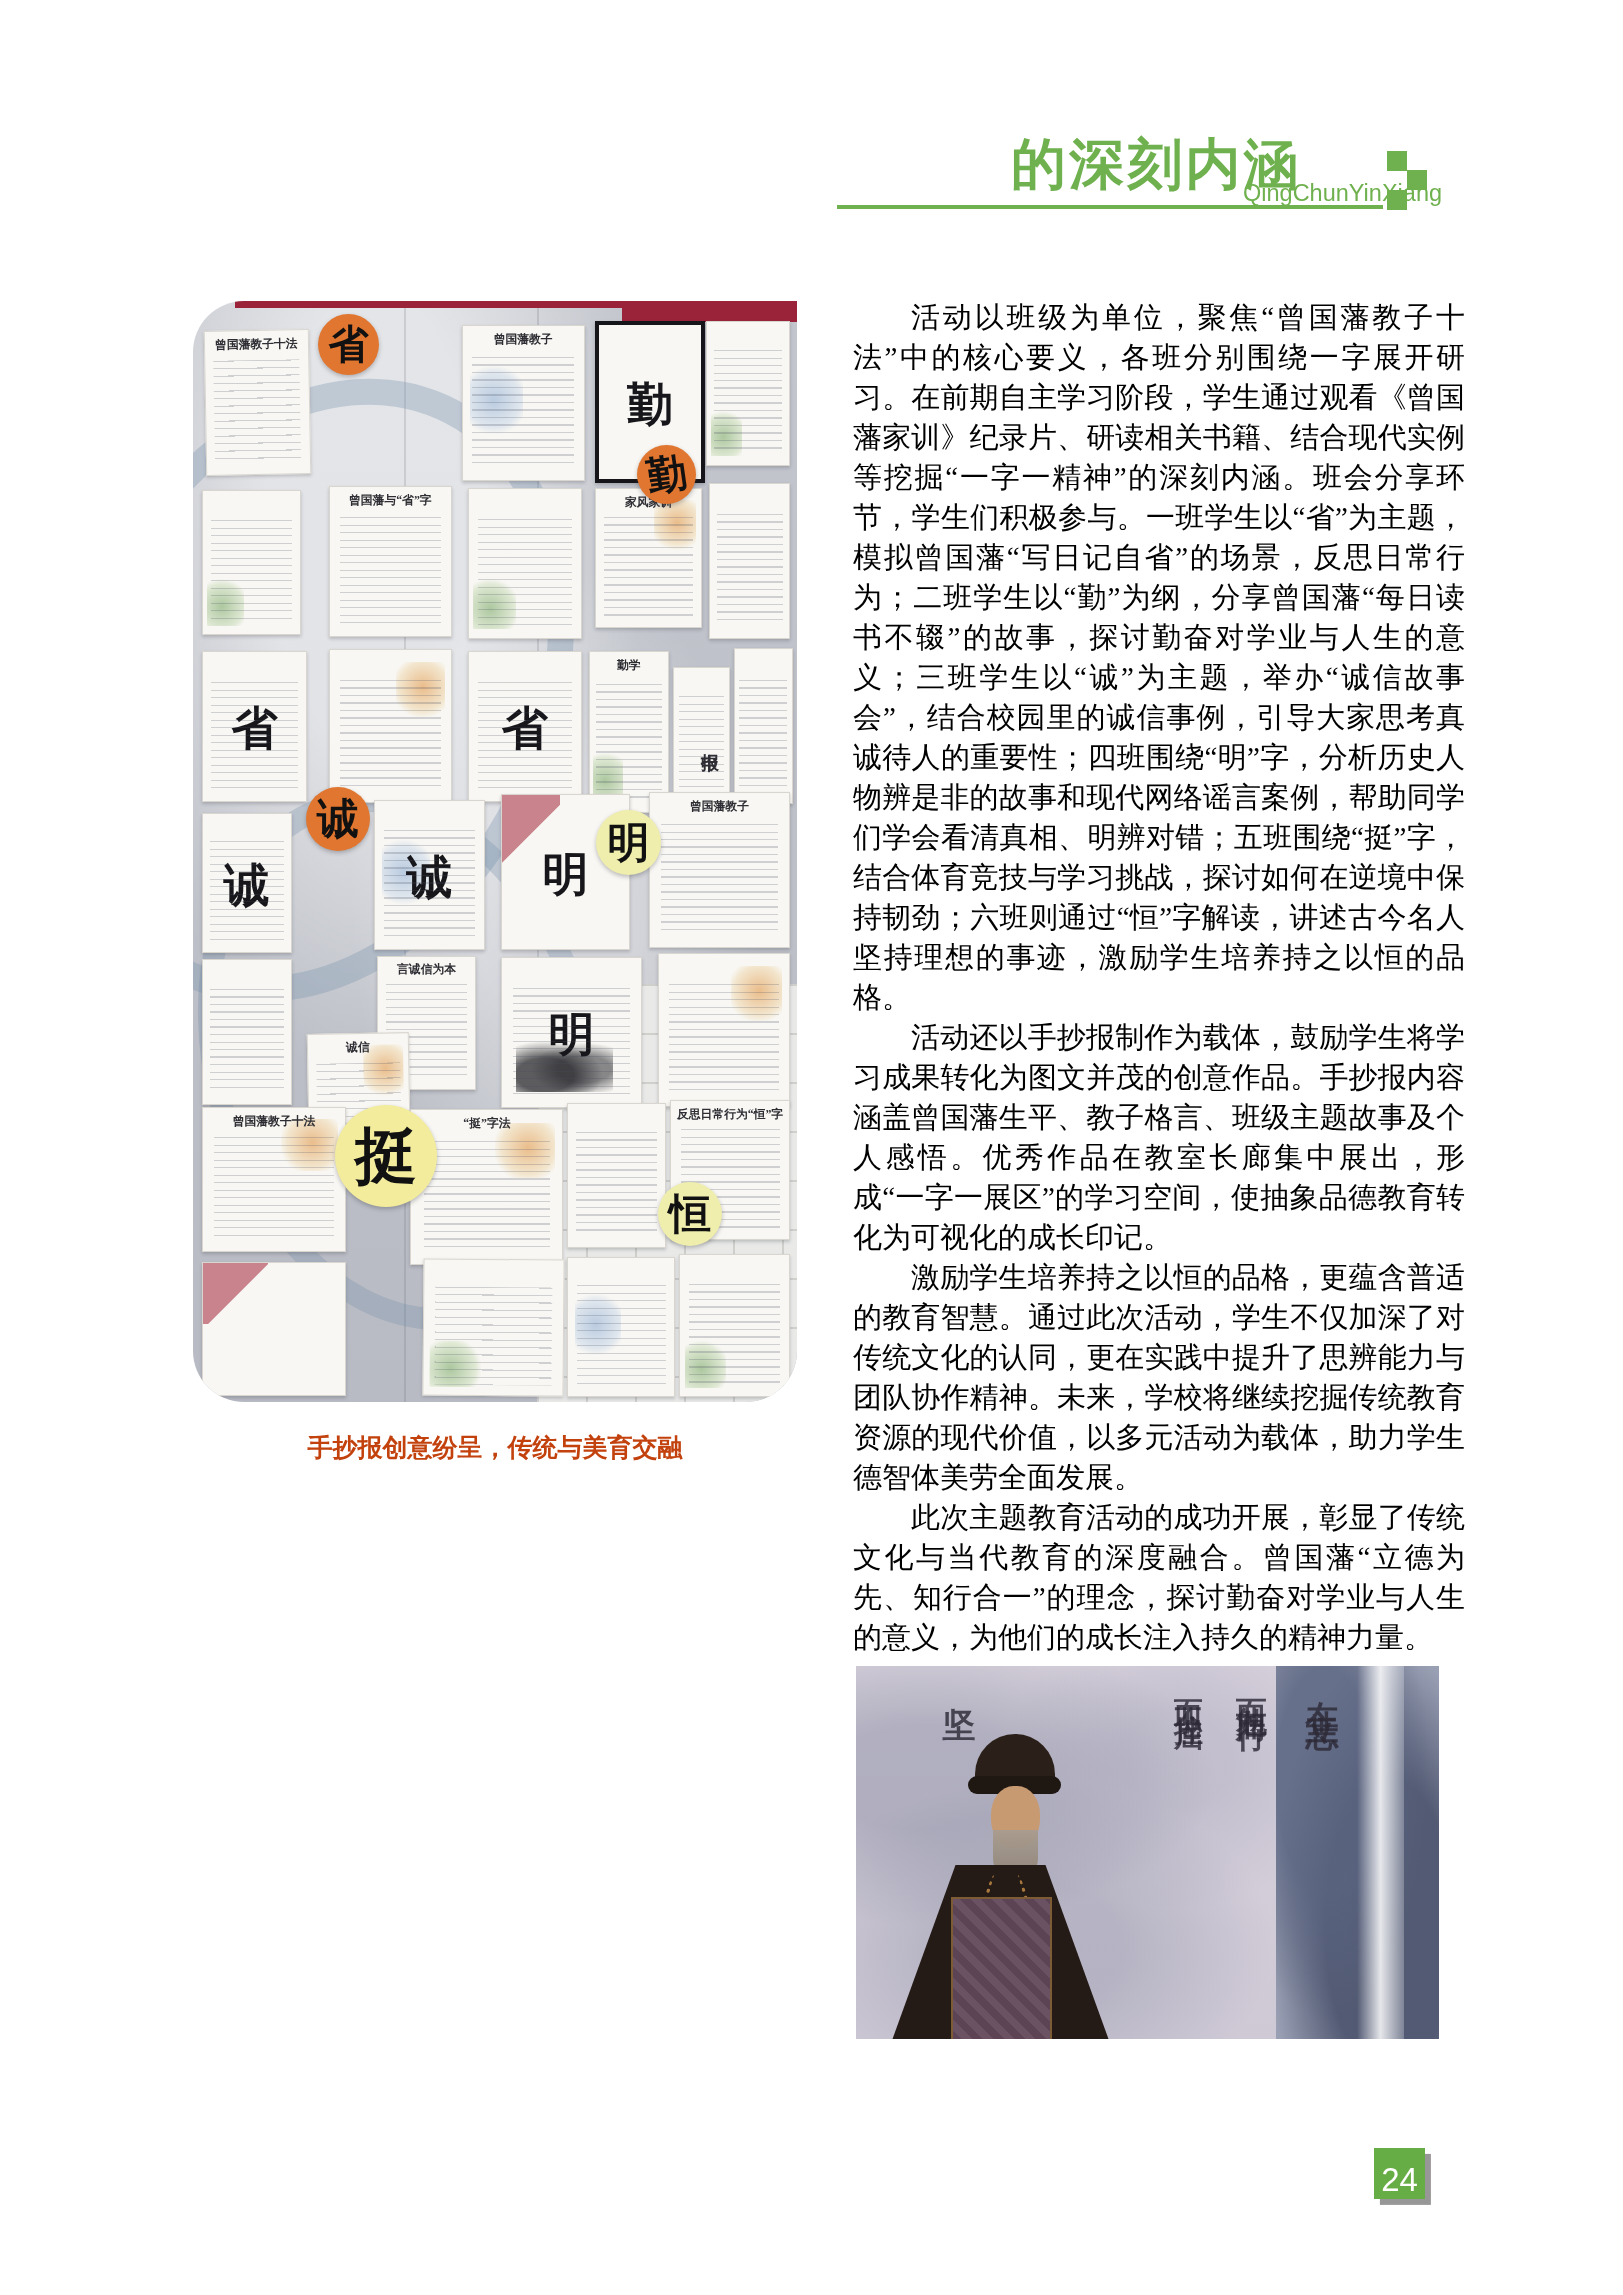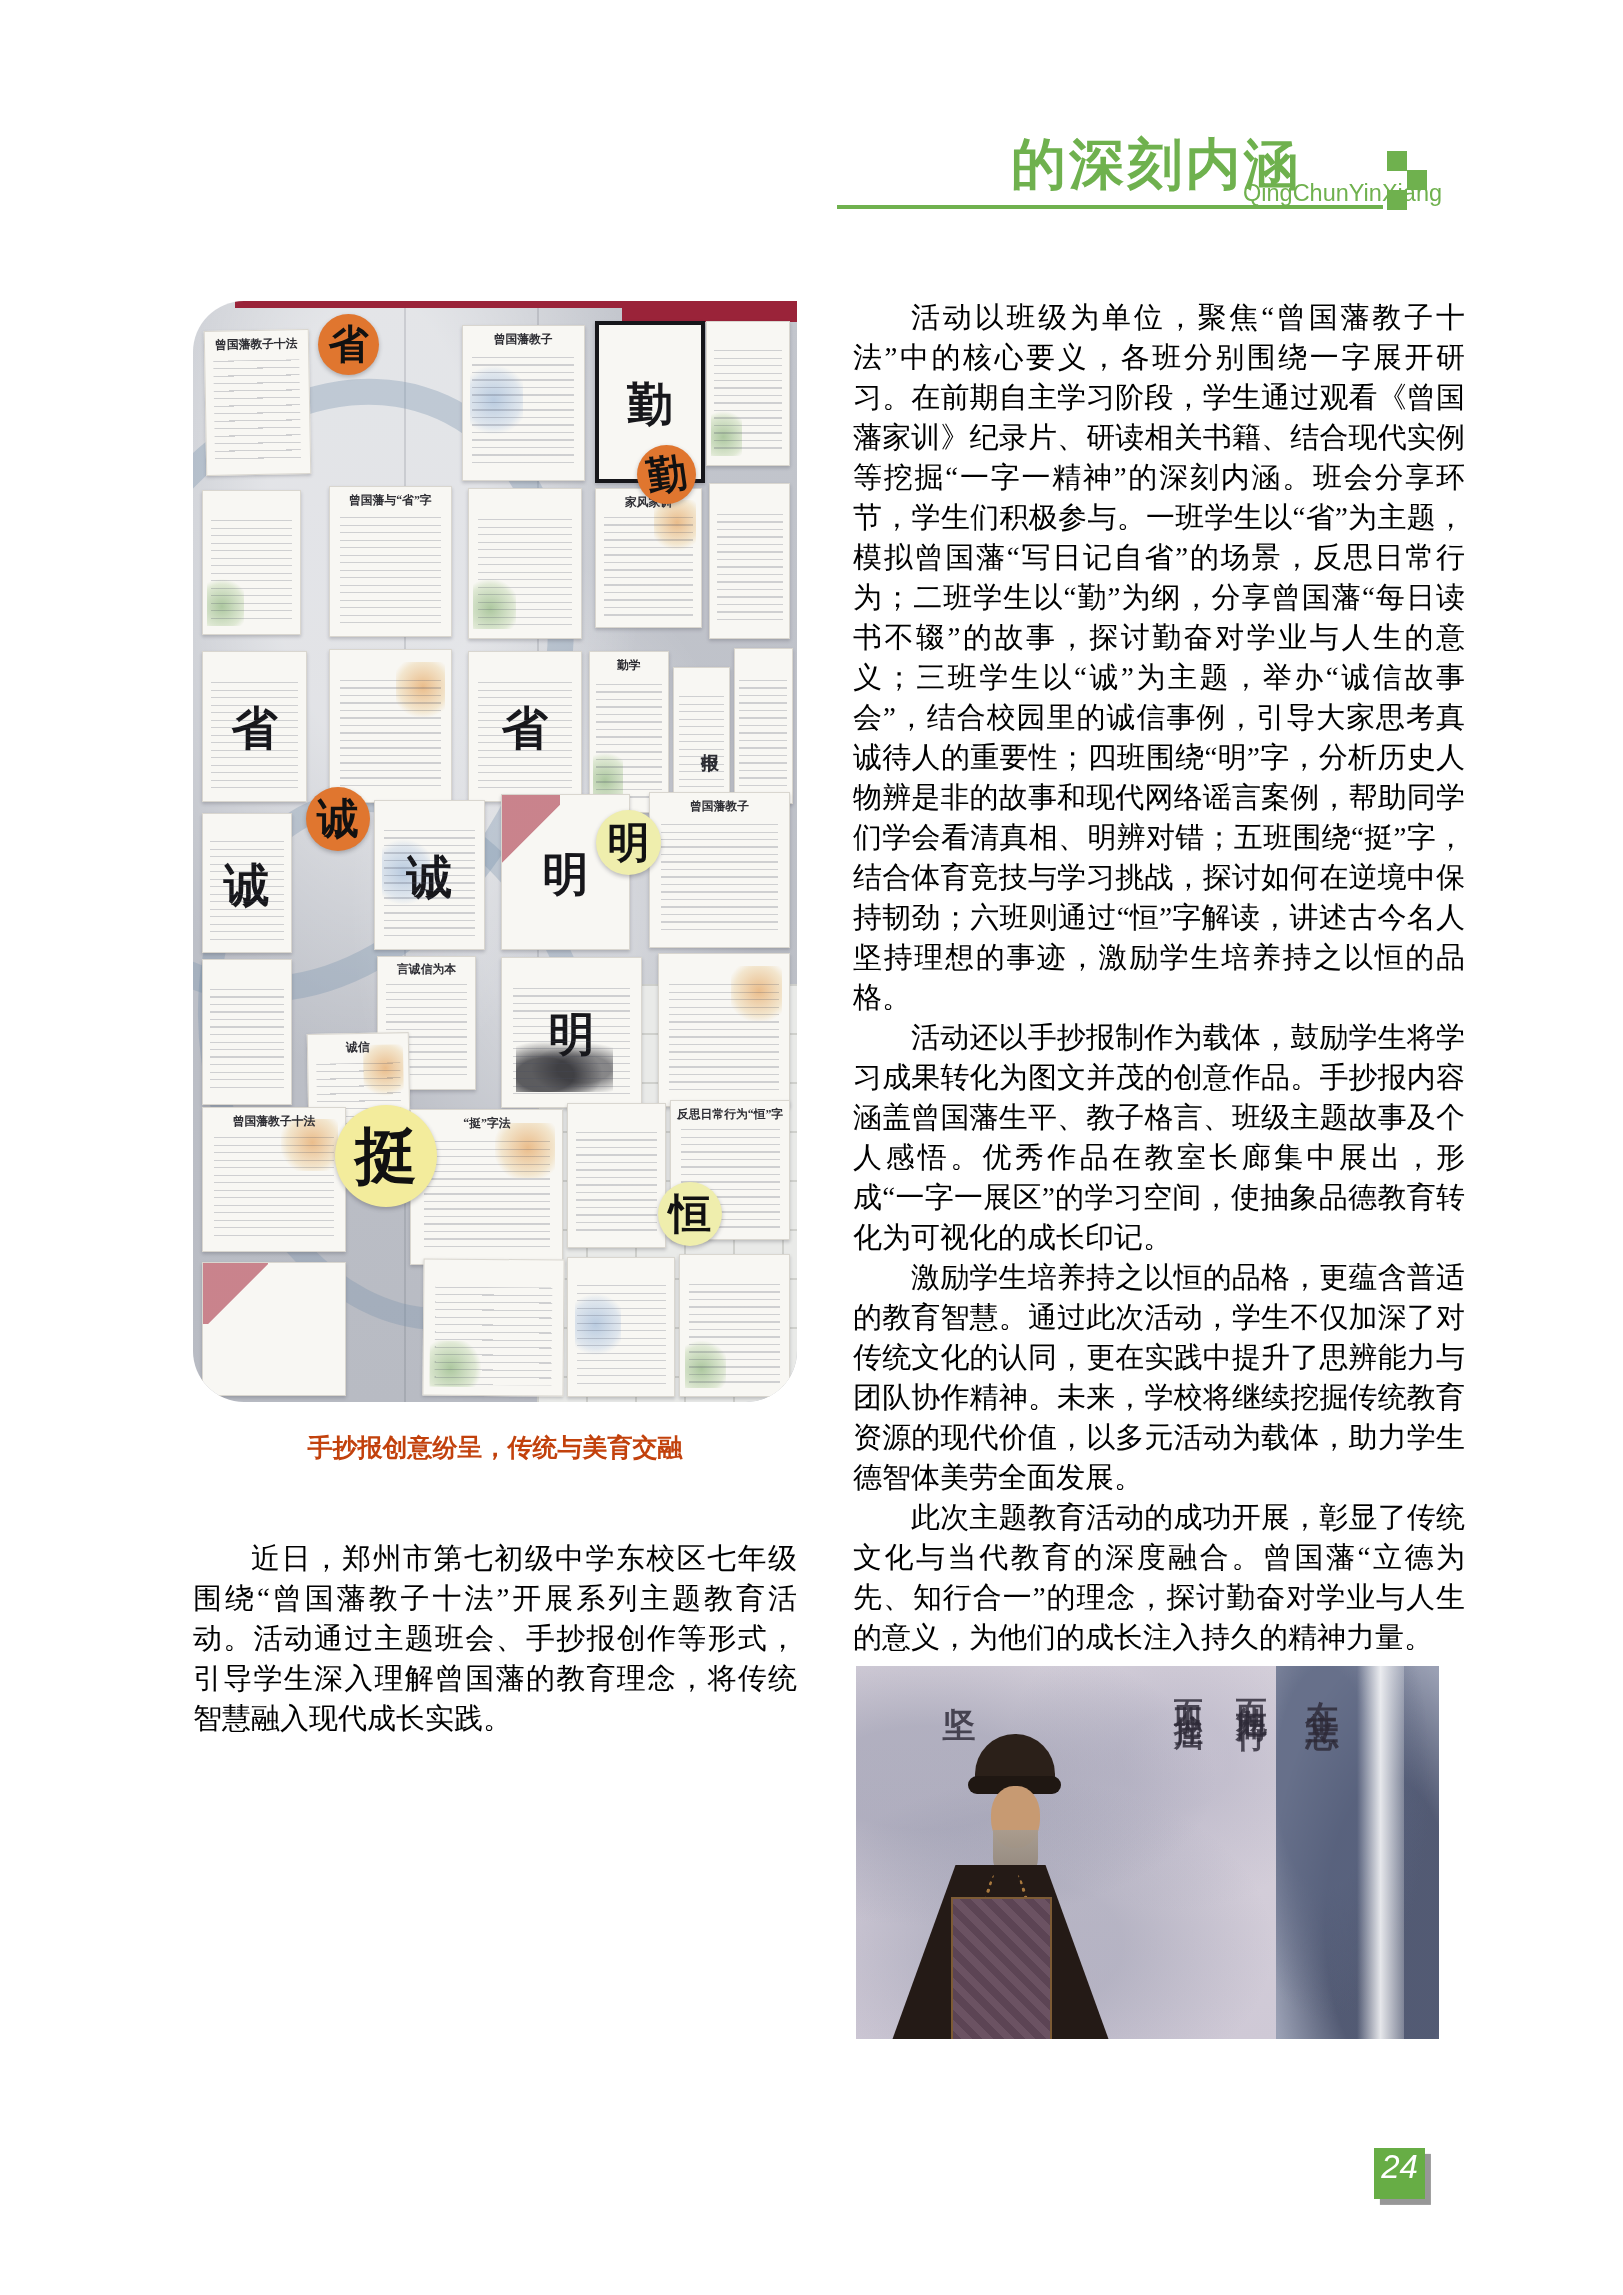--- a/index.html
+++ b/index.html
@@ -110,21 +110,21 @@
   .robe{position:absolute;left:32px;top:199px;width:225px;height:174px;background:#241a16;
         clip-path:polygon(30% 0,70% 0,98% 100%,2% 100%);}
   .chest{position:absolute;left:95px;top:231px;width:97px;height:142px;border:2.7px solid #7d5b35;
         background:repeating-linear-gradient(45deg,#5c4454 0 7.5px,#6b5262 7.5px 15px);}
   .beads{position:absolute;width:5.3px;height:80px;border-radius:50%;}
   .beads.b1{left:124px;top:208px;border-left:4.8px dotted #a8793f;transform:rotate(14deg);}
   .beads.b2{left:167px;top:208px;border-right:4.8px dotted #a8793f;transform:rotate(-14deg);}
 
   
   .page-num{position:absolute;left:1374px;top:2148px;width:51px;height:51px;background:#67ad45;
-        box-shadow:5.9px 5.9px 0 rgba(125,125,125,.8);display:flex;align-items:flex-start;justify-content:center;font-style:italic;}
+        box-shadow:5.9px 5.9px 0 rgba(125,125,125,.8);display:flex;align-items:flex-end;justify-content:center;}
   .page-num span{color:#ffffff;font-size:33px;font-family:"Liberation Sans",sans-serif;}
 </style>
 </head>
 <body>
 
 <div class="page">
 
   <div class="header-title">的深刻内涵</div>
   <div class="header-subtitle">QingChunYinXiang</div>
   <div class="header-rule"></div>
@@ -230,21 +230,20 @@
         <span>挺</span>
       </div>
     <div class="sticker st-yellow st-heng">
         <span>恒</span>
       </div>
   </div>
 
   <div class="caption">手抄报创意纷呈，传统与美育交融</div>
 
   <div class="col col-left" id="col-left">
-      <p>近日，郑州市第七初级中学东校区七年级围绕“曾国藩教子十法”开展系列主题教育活动。活动通过主题班会、手抄报创作等形式，引导学生深入理解曾国藩的教育理念，将传统智慧融入现代成长实践。</p>
     </div>
   <div class="col col-right" id="col-right">
       <p>活动以班级为单位，聚焦“曾国藩教子十法”中的核心要义，各班分别围绕一字展开研习。在前期自主学习阶段，学生通过观看《曾国藩家训》纪录片、研读相关书籍、结合现代实例等挖掘“一字一精神”的深刻内涵。班会分享环节，学生们积极参与。一班学生以“省”为主题，模拟曾国藩“写日记自省”的场景，反思日常行为；二班学生以“勤”为纲，分享曾国藩“每日读书不辍”的故事，探讨勤奋对学业与人生的意义；三班学生以“诚”为主题，举办“诚信故事会”，结合校园里的诚信事例，引导大家思考真诚待人的重要性；四班围绕“明”字，分析历史人物辨是非的故事和现代网络谣言案例，帮助同学们学会看清真相、明辨对错；五班围绕“挺”字，结合体育竞技与学习挑战，探讨如何在逆境中保持韧劲；六班则通过“恒”字解读，讲述古今名人坚持理想的事迹，激励学生培养持之以恒的品格。</p>
       <p>活动还以手抄报制作为载体，鼓励学生将学习成果转化为图文并茂的创意作品。手抄报内容涵盖曾国藩生平、教子格言、班级主题故事及个人感悟。优秀作品在教室长廊集中展出，形成“一字一展区”的学习空间，使抽象品德教育转化为可视化的成长印记。</p>
       <p>激励学生培养持之以恒的品格，更蕴含普适的教育智慧。通过此次活动，学生不仅加深了对传统文化的认同，更在实践中提升了思辨能力与团队协作精神。未来，学校将继续挖掘传统教育资源的现代价值，以多元活动为载体，助力学生德智体美劳全面发展。</p>
       <p>此次主题教育活动的成功开展，彰显了传统文化与当代教育的深度融合。曾国藩“立德为先、知行合一”的理念，探讨勤奋对学业与人生的意义，为他们的成长注入持久的精神力量。</p>
     </div>
 
   <div class="portrait">
     <div class="port-dark"></div>

